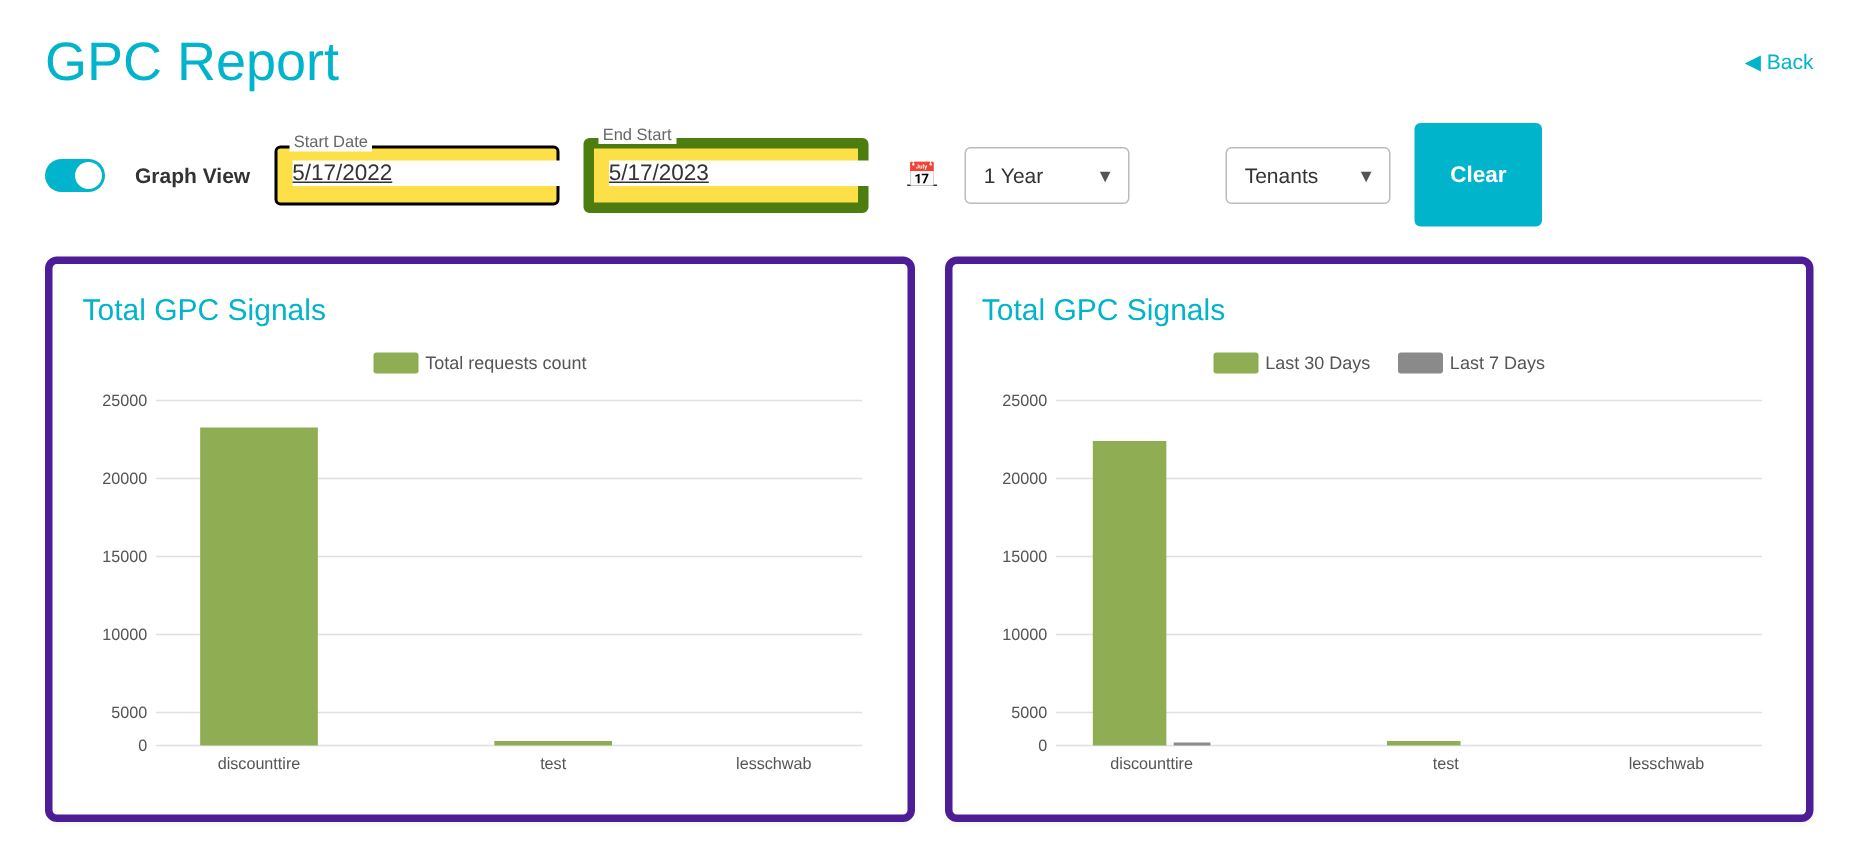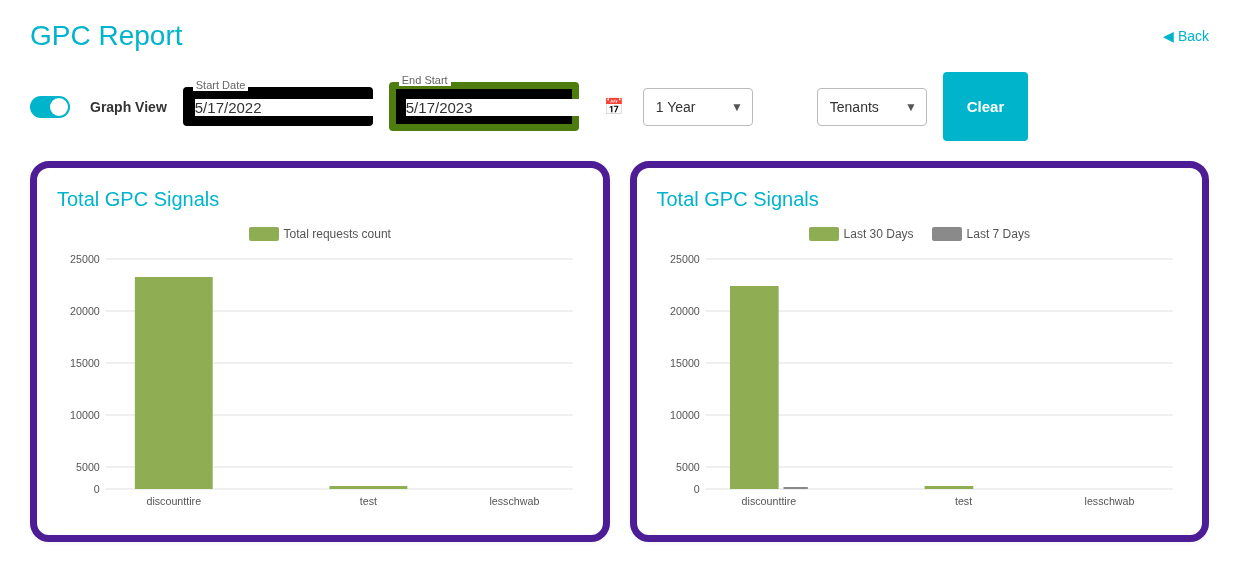--- a/index.html
+++ b/index.html
@@ -9,21 +9,21 @@
       color: #333;
       padding: 20px 30px;
     }
     .page-header {
       display: flex;
       justify-content: space-between;
       align-items: center;
       margin-bottom: 20px;
     }
     .page-title {
-      font-size: 28px;
+      font-size: 36px;
       color: #00b4cc;
       font-weight: 400;
     }
     .back-link {
       color: #00b4cc;
       text-decoration: none;
       font-size: 14px;
       display: flex;
       align-items: center;
       gap: 4px;
@@ -72,26 +72,27 @@
       position: absolute;
       top: -8px;
       left: 10px;
       background: #fff;
       font-size: 11px;
       color: #666;
       padding: 0 3px;
     }
     .date-input-wrapper {
       display: flex;
-      align-items: flex-end;
+      align-items: flex-start;
       border: 2px solid #000;
       border-radius: 4px;
       padding: 8px 10px;
       width: 190px;
-      background: #000000;
+      background: #fde047;
+      text-decoration: underline;
     }
     .date-input-wrapper input {
       border: none;
       outline: none;
       font-size: 15px;
       flex: 1;
       color: #333;
     }
     .date-input-wrapper.end {
       border: 7px solid #4d7c0f;
@@ -134,22 +135,22 @@
       font-size: 15px;
       font-weight: 600;
       cursor: pointer;
     }
     .charts-row {
       display: flex;
       gap: 20px;
     }
     .chart-card {
       flex: 1;
-      border: 7px solid #4c1d95;
-      border-radius: 19px;
+      border: 5px solid #4c1d95;
+      border-radius: 8px;
       padding: 20px 20px 26px;
       background: #fff;
       box-shadow: 0 1px 4px rgba(0,0,0,0.06);
       min-height: 360px;
     }
     .chart-title {
       color: #00b4cc;
       font-size: 20px;
       font-weight: 400;
       margin-bottom: 16px;

